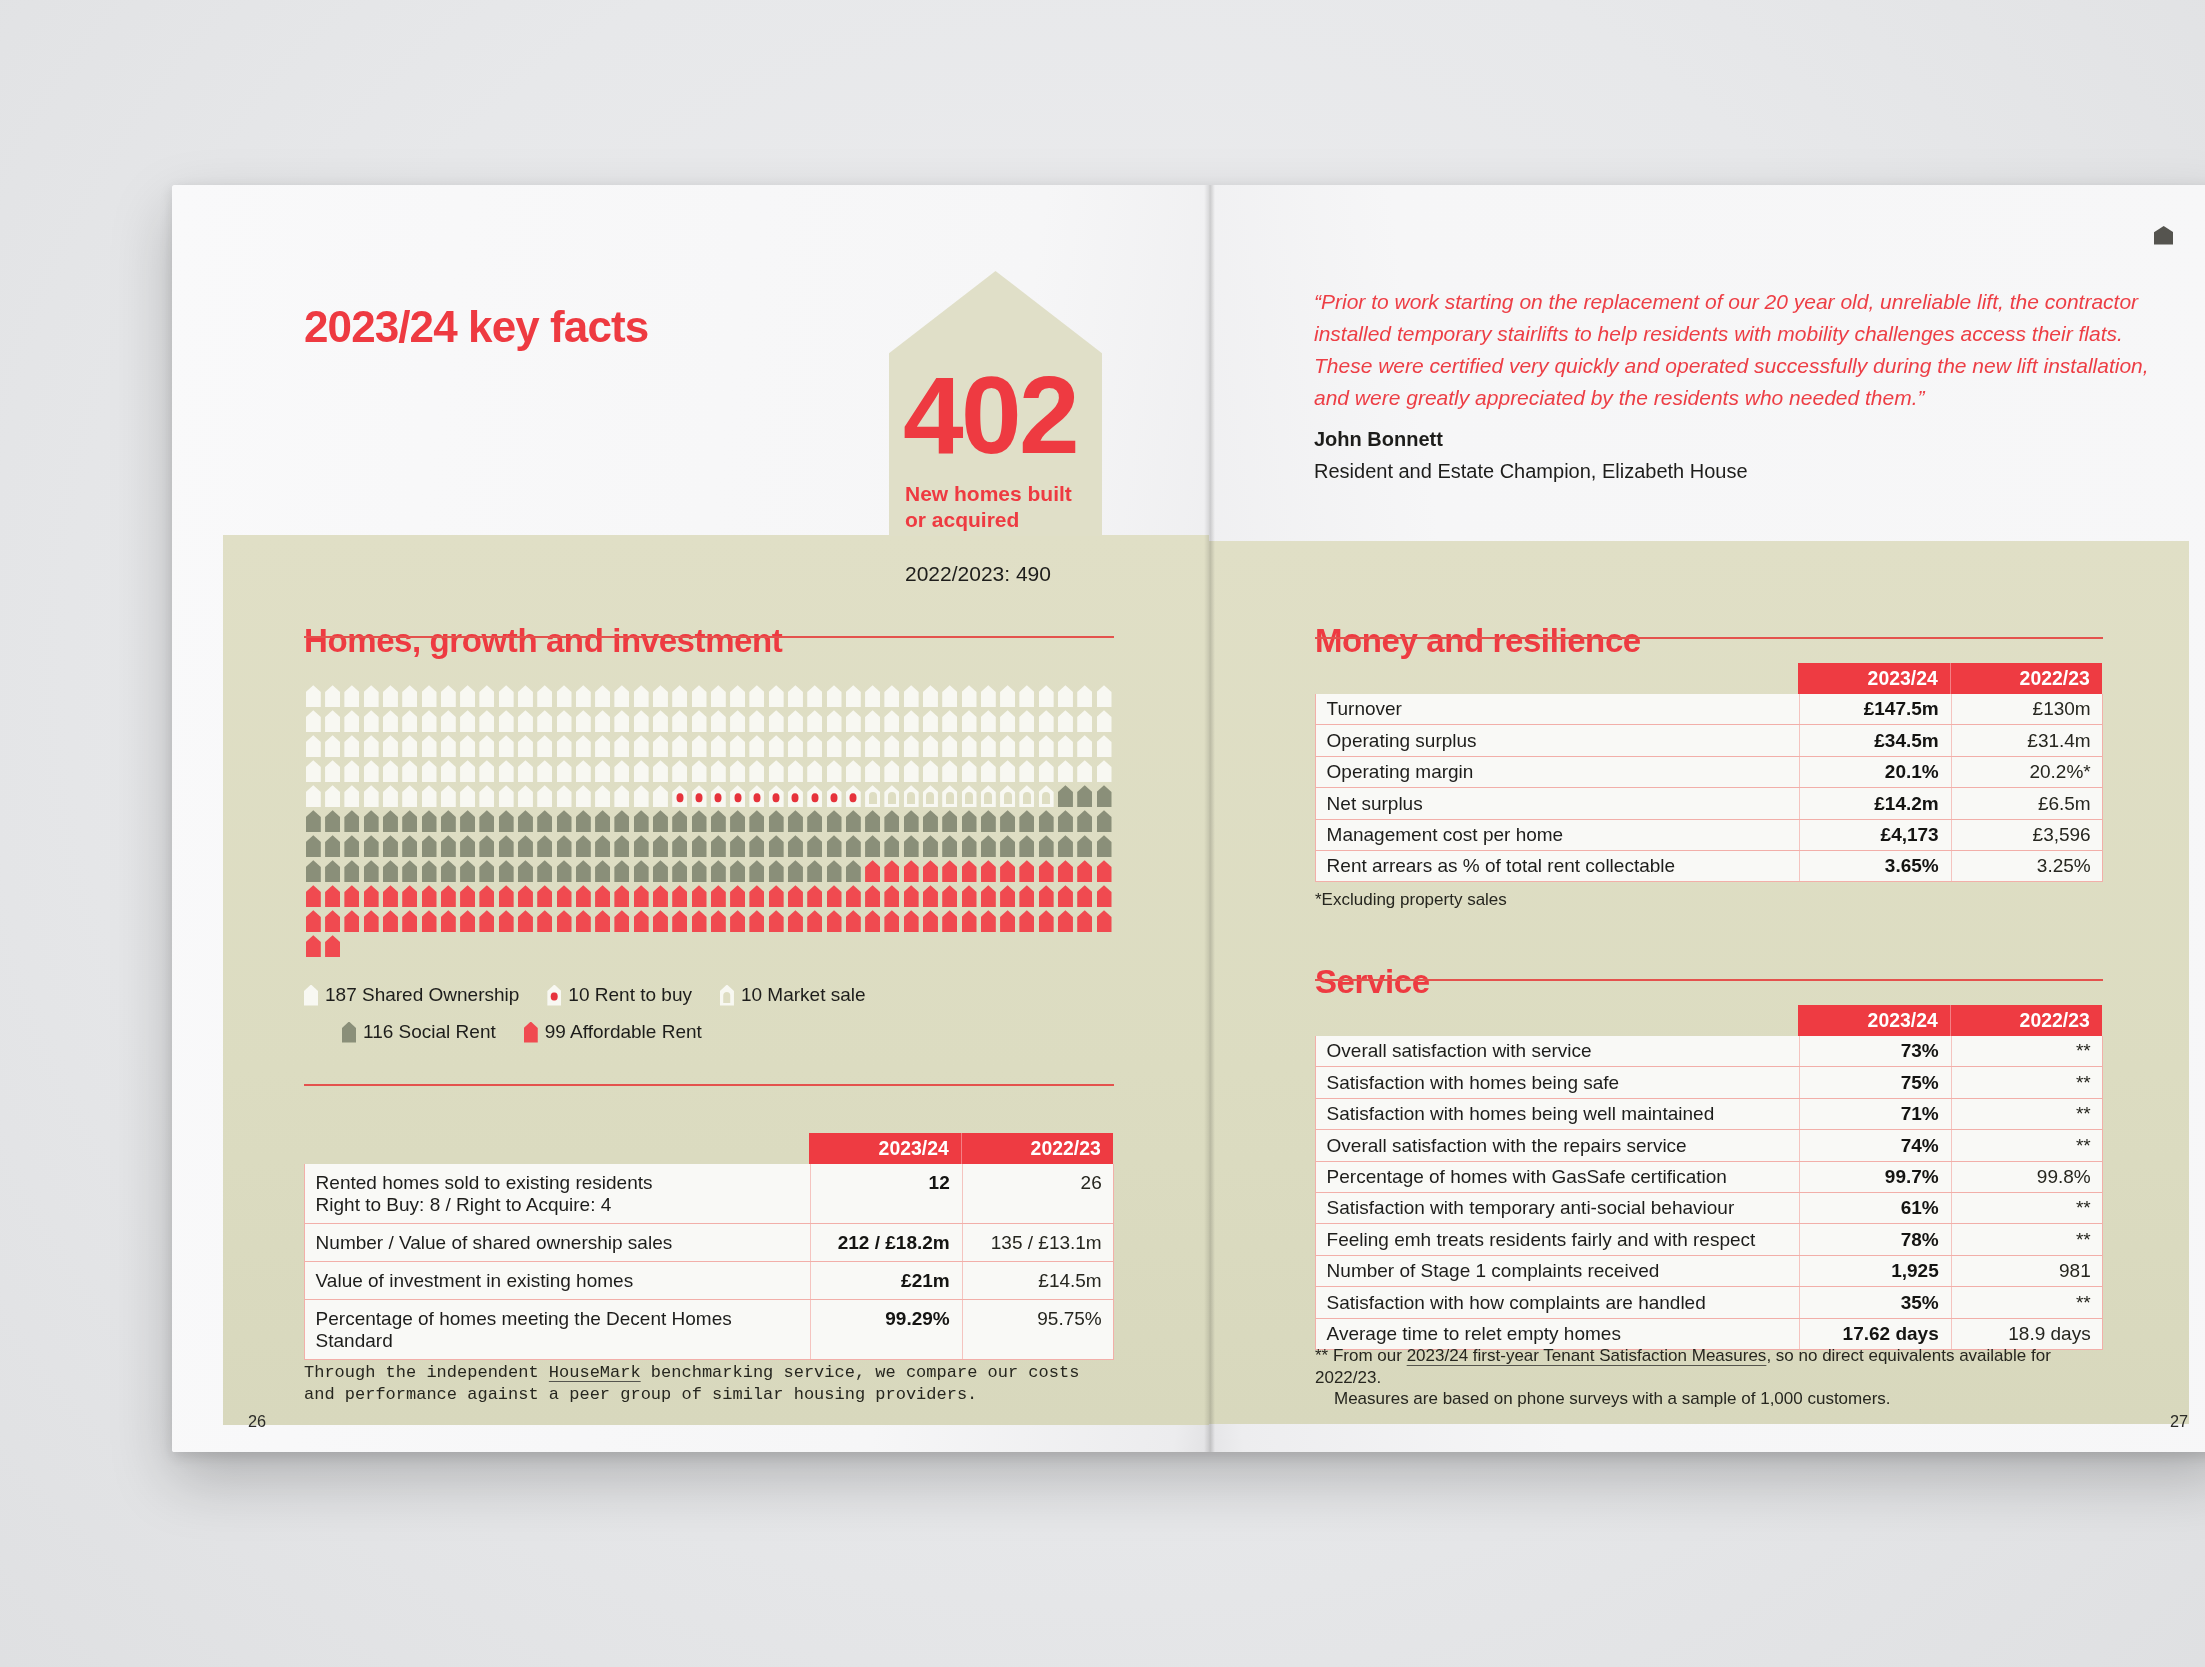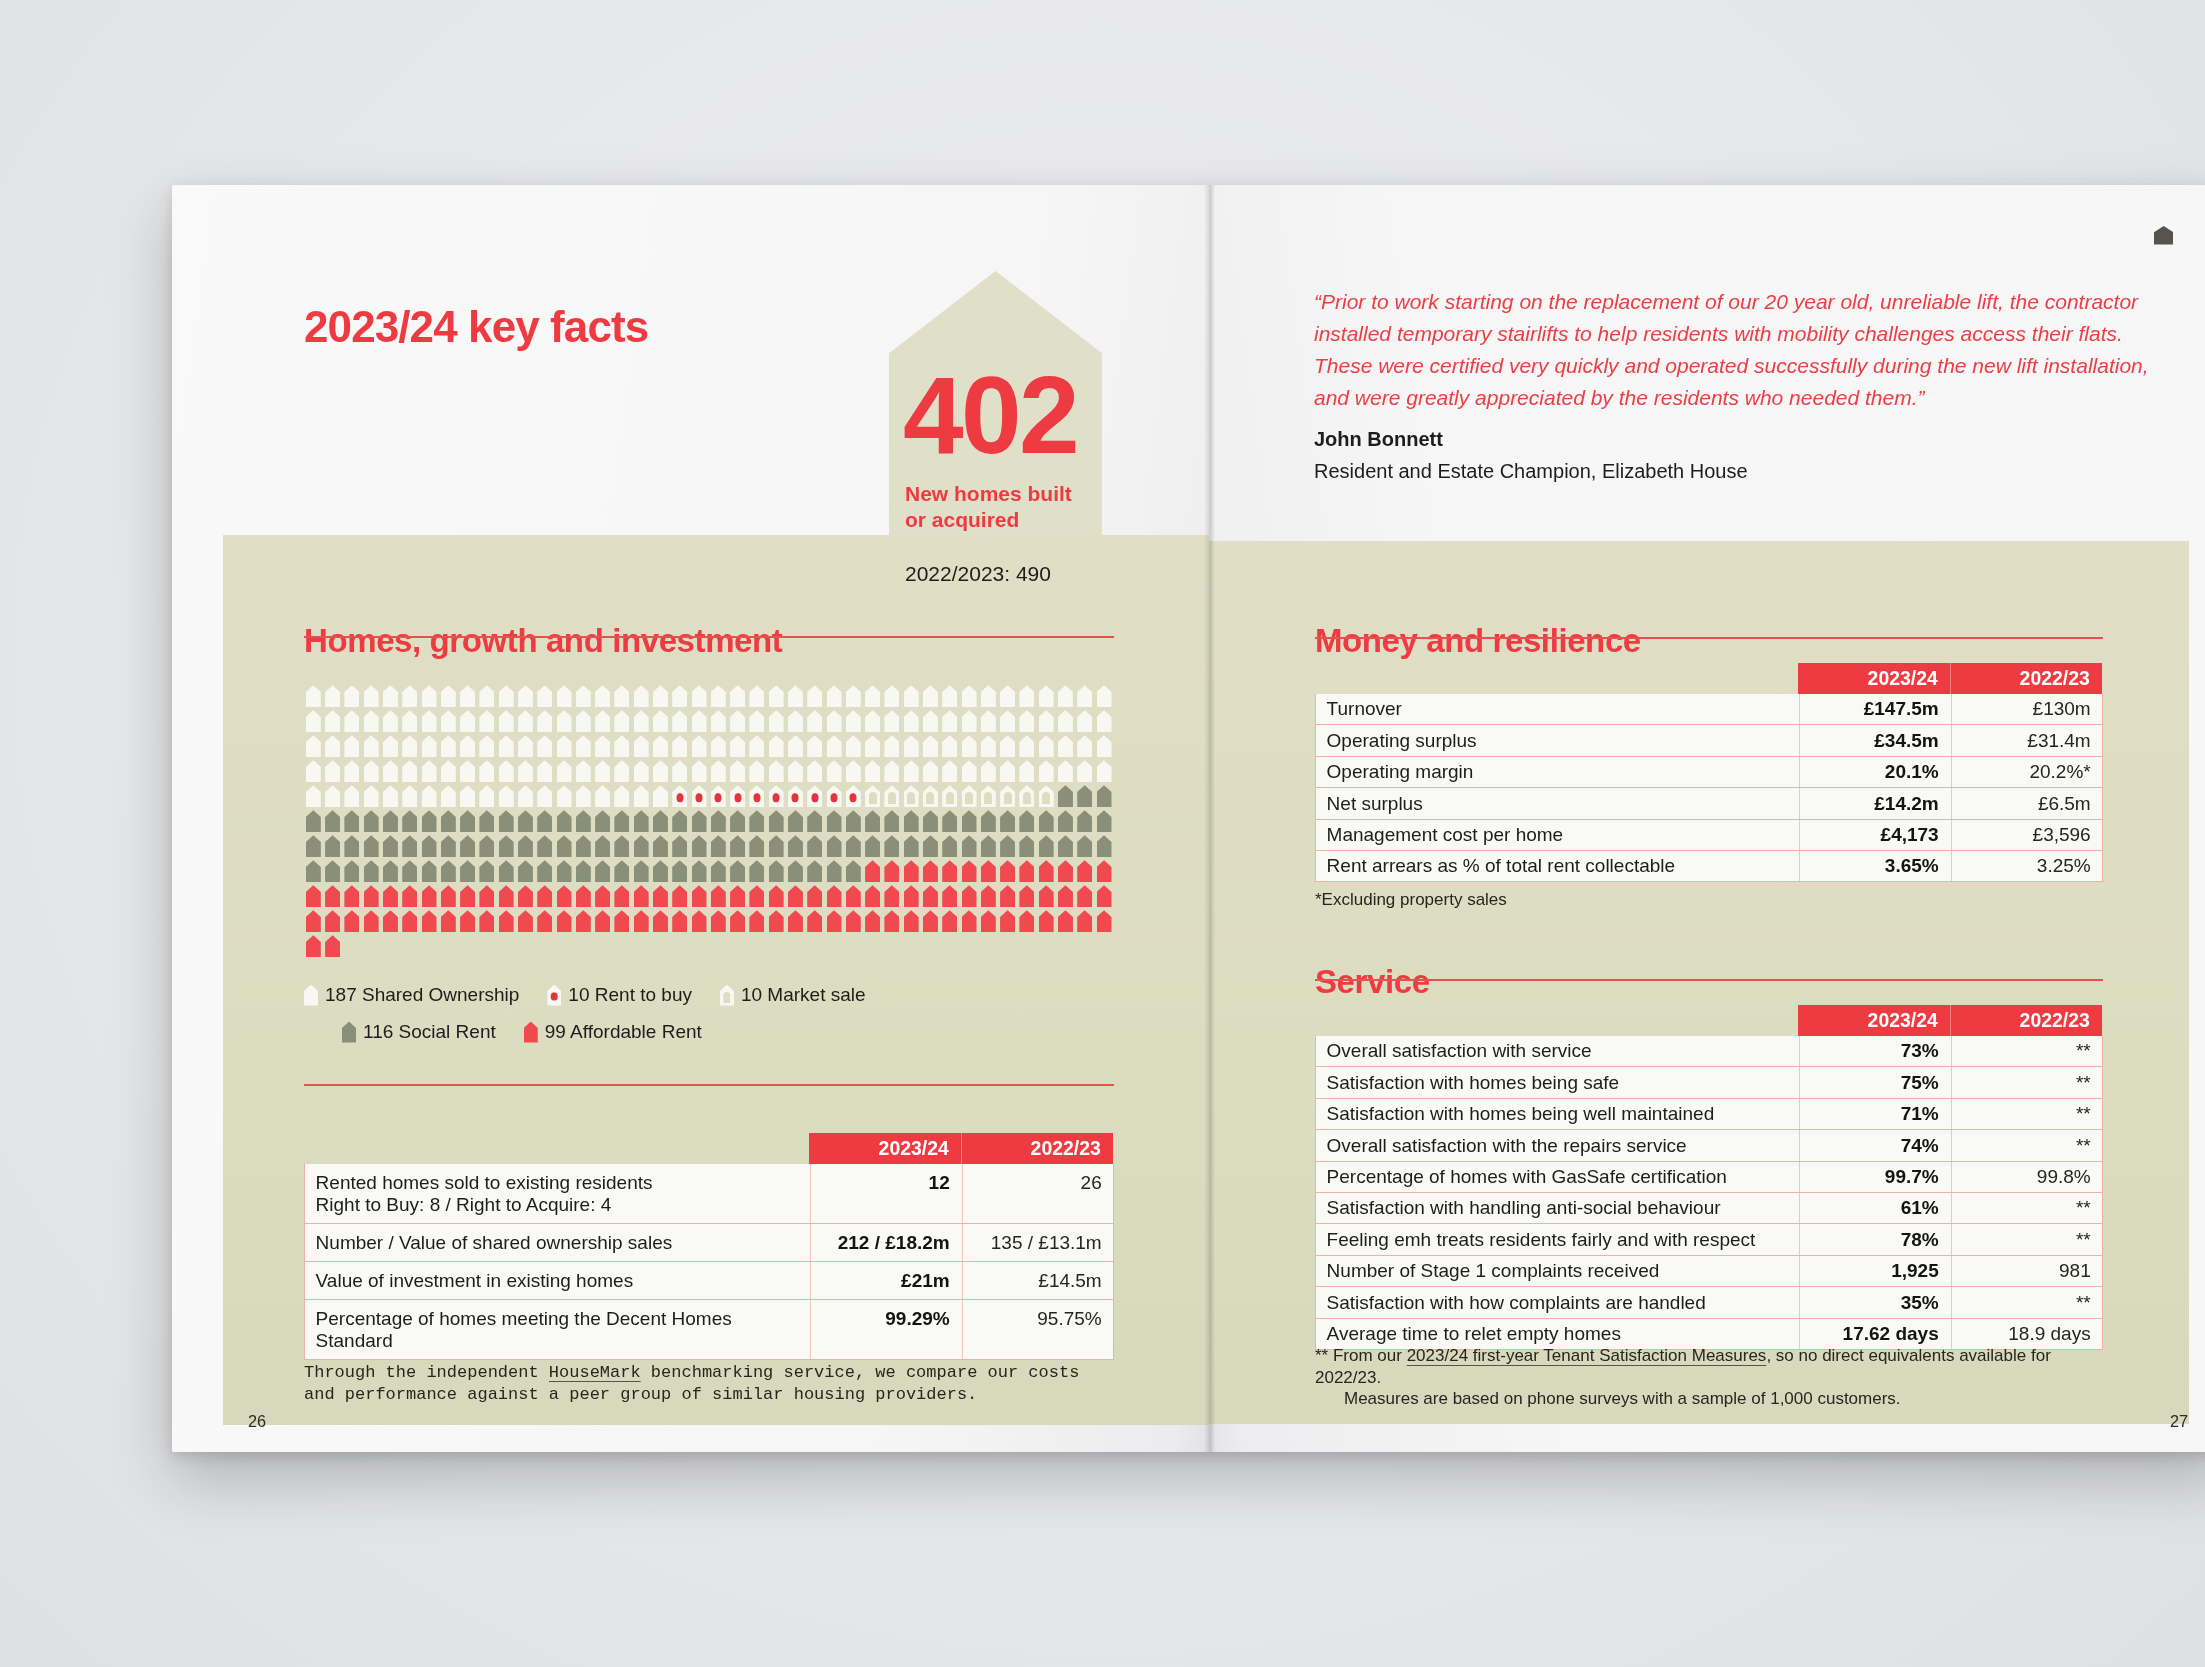--- a/index.html
+++ b/index.html
@@ -1580,21 +1580,21 @@
             <div class="cell lab">Overall satisfaction with the repairs service</div>
             <div class="cell val v1">74%</div>
             <div class="cell val v2">**</div>
           </div>
           <div class="row">
             <div class="cell lab">Percentage of homes with GasSafe certification</div>
             <div class="cell val v1">99.7%</div>
             <div class="cell val v2">99.8%</div>
           </div>
           <div class="row">
-            <div class="cell lab">Satisfaction with handling anti-social behaviour</div>
+            <div class="cell lab">Satisfaction with temporary anti-social behaviour</div>
             <div class="cell val v1">61%</div>
             <div class="cell val v2">**</div>
           </div>
           <div class="row">
             <div class="cell lab">Feeling emh treats residents fairly and with respect</div>
             <div class="cell val v1">78%</div>
             <div class="cell val v2">**</div>
           </div>
           <div class="row">
             <div class="cell lab">Number of Stage 1 complaints received</div>
@@ -1609,21 +1609,21 @@
           <div class="row">
             <div class="cell lab">Average time to relet empty homes</div>
             <div class="cell val v1">17.62 days</div>
             <div class="cell val v2">18.9 days</div>
           </div>
         </div>
       </div>
 
     <div class="footnote" style="left:106px;top:1160px;width:789px;">
       <div><span>**</span> <span>From our </span><span class="u">2023/24 first-year Tenant Satisfaction Measures</span><span>, so no direct equivalents available for 2022/23.</span></div>
-      <div style="margin-left:29px;">Measures are based on phone surveys with a sample of 1,000 customers.</div>
+      <div style="margin-left:19px;">Measures are based on phone surveys with a sample of 1,000 customers.</div>
     </div>
 
     <div class="pageno" style="left:961px;top:1227px;">27</div>
   </section>
 
   <div class="spine"></div>
 </div>
 
 
 </body></html>

